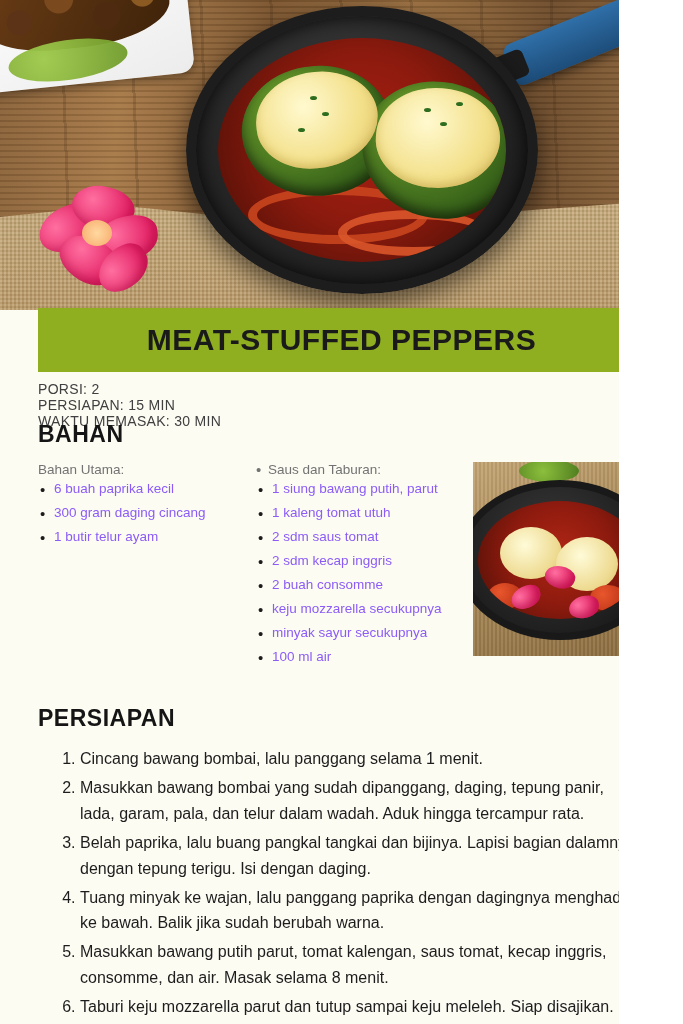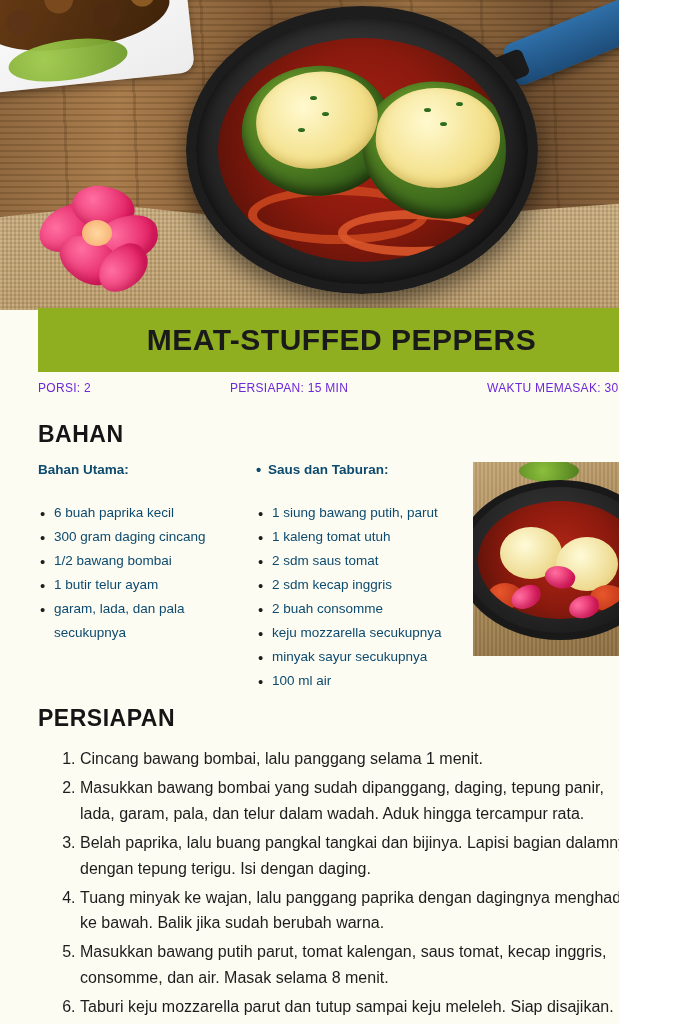--- a/index.html
+++ b/index.html
@@ -202,23 +202,24 @@
     font-weight: 700;
   }
 
   
   .meta-row {
     position: absolute;
     left: 38px; top: 381px;
     width: 607px;
     display: flex;
     justify-content: space-between;
-    font-size: 12px;
-    color: #6d28d9;
+    font-size: 14px;
+    color: #404040;
     letter-spacing: .3px;
+    flex-direction: column;
   }
 
   
   .section-head {
     font-size: 23px;
     font-weight: 700;
     color: #151515;
     letter-spacing: .5px;
   }
   #bahan-head { position: absolute; left: 38px; top: 421px; }
@@ -227,38 +228,38 @@
   .ing-wrap {
     position: absolute;
     left: 38px; top: 462px;
     width: 607px;
     display: flex;
     gap: 22px;
   }
   .ing-col { width: 196px; }
   .ing-col h3 {
     font-size: 13.5px;
-    font-weight: 700;
-    color: #0c4a6e;
-    margin-bottom: 24px;
+    font-weight: 400;
+    color: #737373;
+    margin-bottom: 0;
   }
   .ing-col h3.bulleted { padding-left: 12px; position: relative; }
   .ing-col h3.bulleted::before {
     content: "•";
     position: absolute;
     left: 0; top: -1px;
     font-size: 15px;
   }
   .ing-col ul { list-style: none; }
   .ing-col li {
     position: relative;
     padding-left: 16px;
     font-size: 13.5px;
     line-height: 1.78;
-    color: #0c4a6e;
+    color: #8b5cf6;
   }
   .ing-col li::before {
     content: "•";
     position: absolute;
     left: 2px; top: 0;
     font-size: 15px;
     color: #1d1d1d;
   }
 
   
@@ -384,23 +385,21 @@
   </div>
 
   <div class="section-head" id="bahan-head">BAHAN</div>
 
   <div class="ing-wrap">
     <div class="ing-col">
       <h3>Bahan Utama:</h3>
       <ul>
         <li>6 buah paprika kecil</li>
         <li>300 gram daging cincang</li>
-        <li>1/2 bawang bombai</li>
         <li>1 butir telur ayam</li>
-        <li>garam, lada, dan pala secukupnya</li>
       </ul>
     </div>
 
     <div class="ing-col">
       <h3 class="bulleted">Saus dan Taburan:</h3>
       <ul>
         <li>1 siung bawang putih, parut</li>
         <li>1 kaleng tomat utuh</li>
         <li>2 sdm saus tomat</li>
         <li>2 sdm kecap inggris</li>

